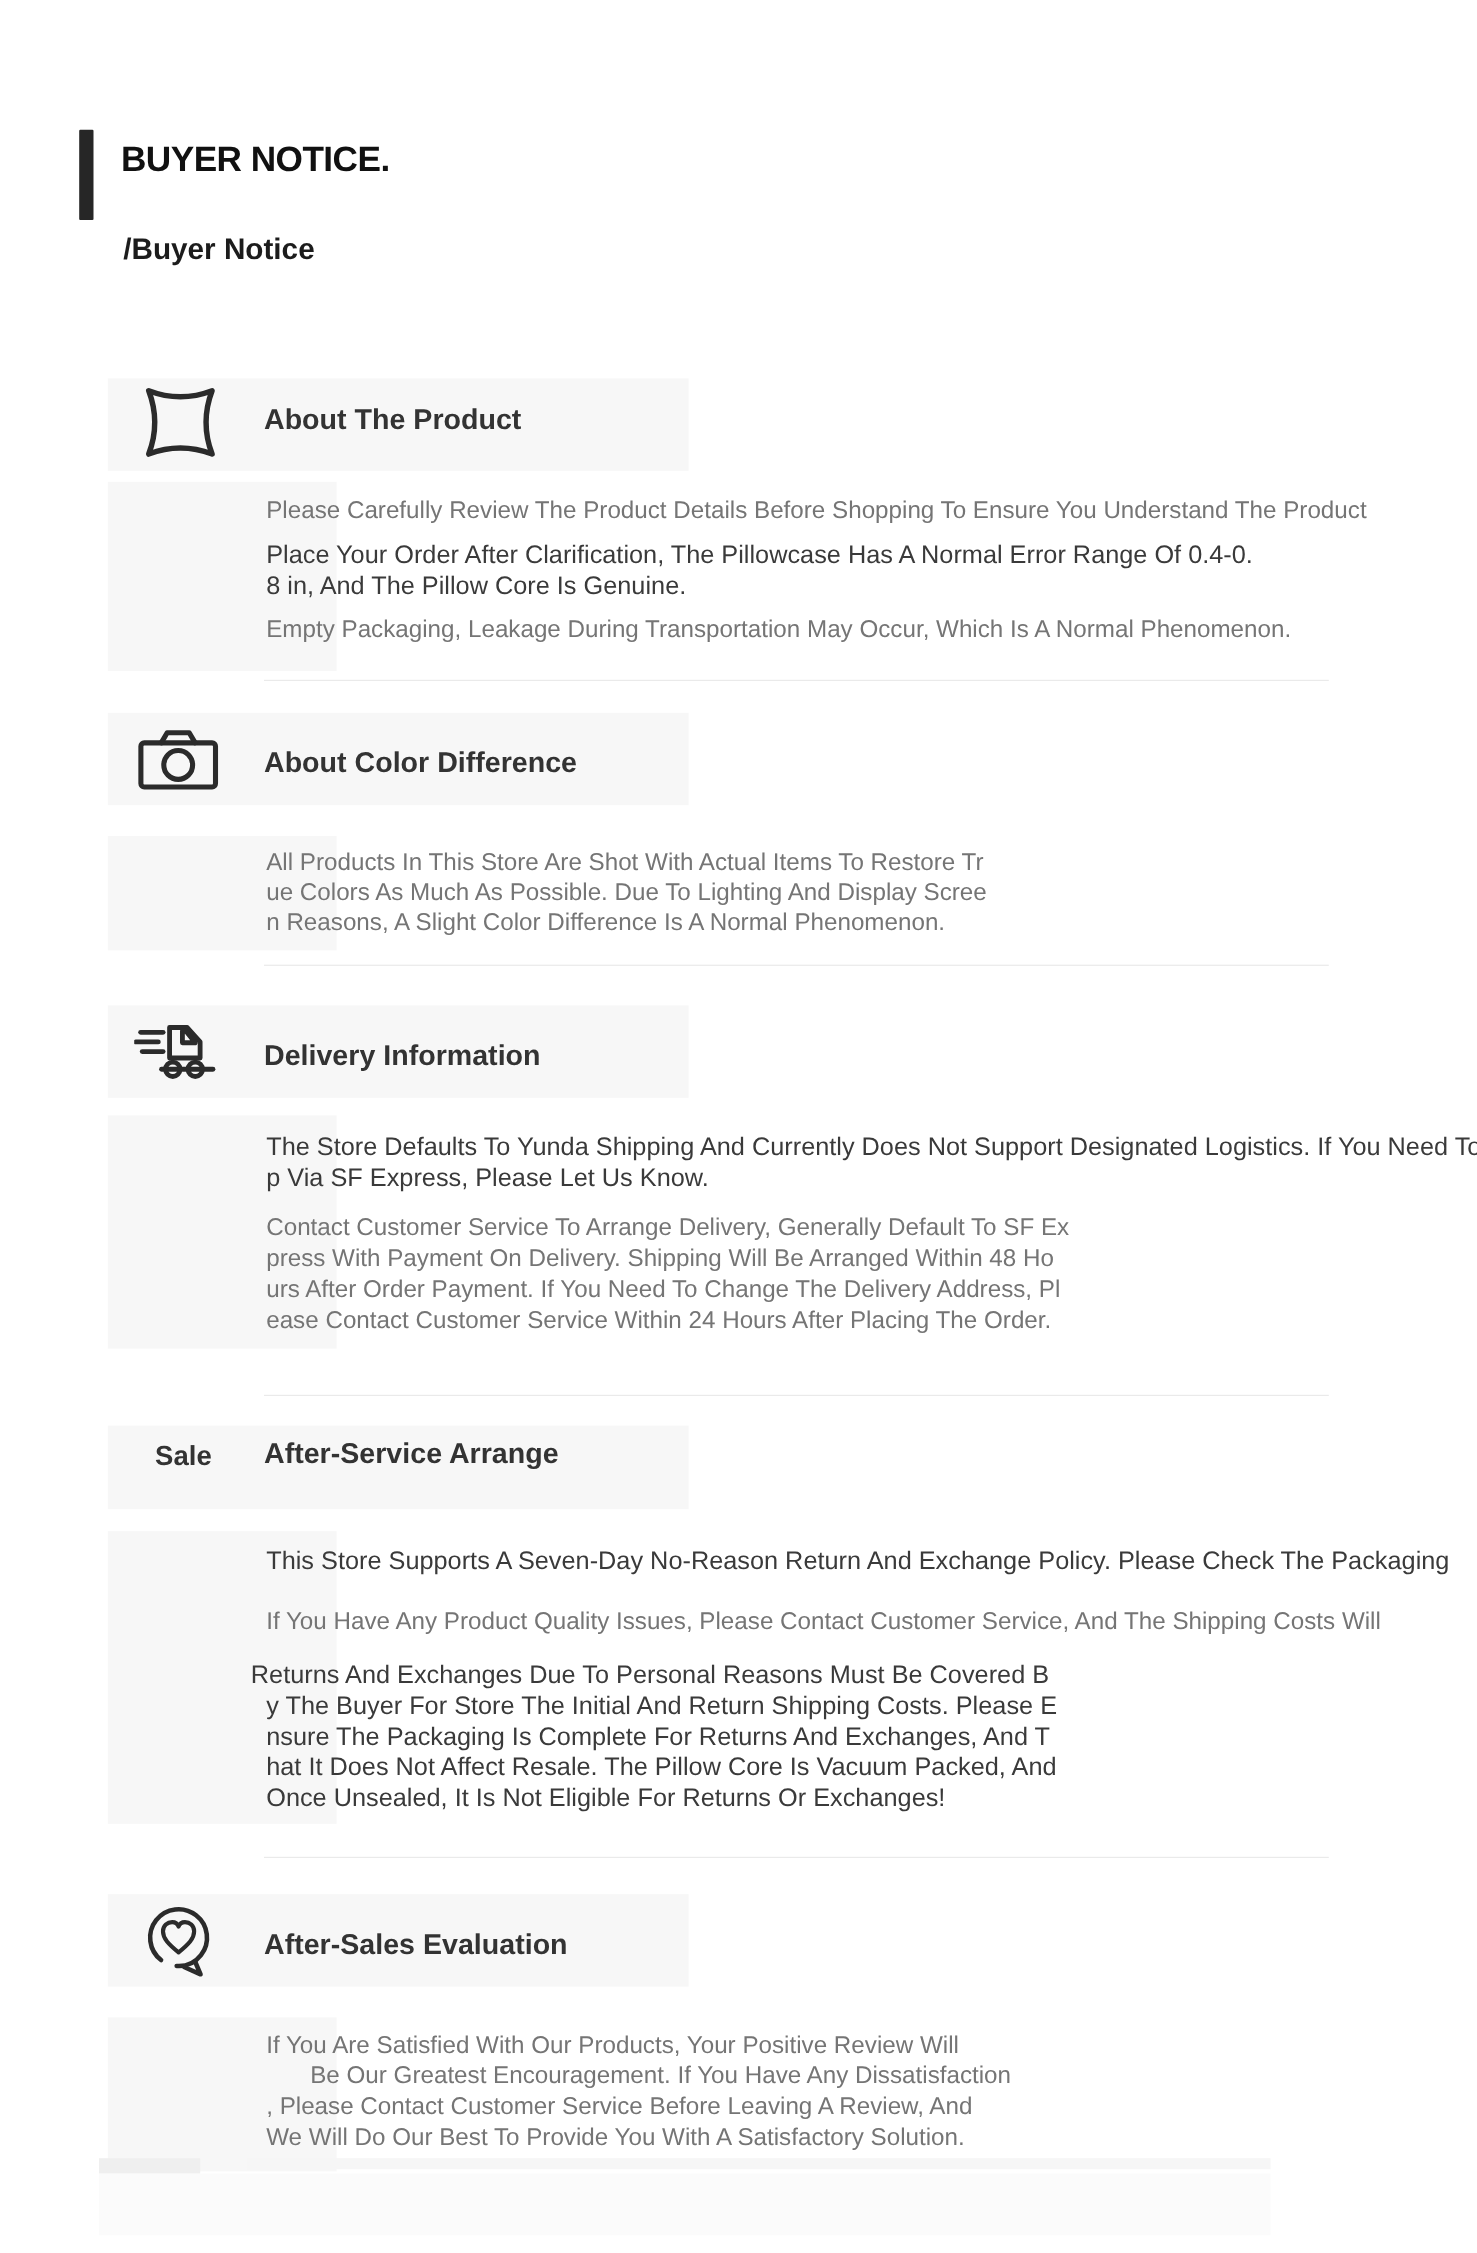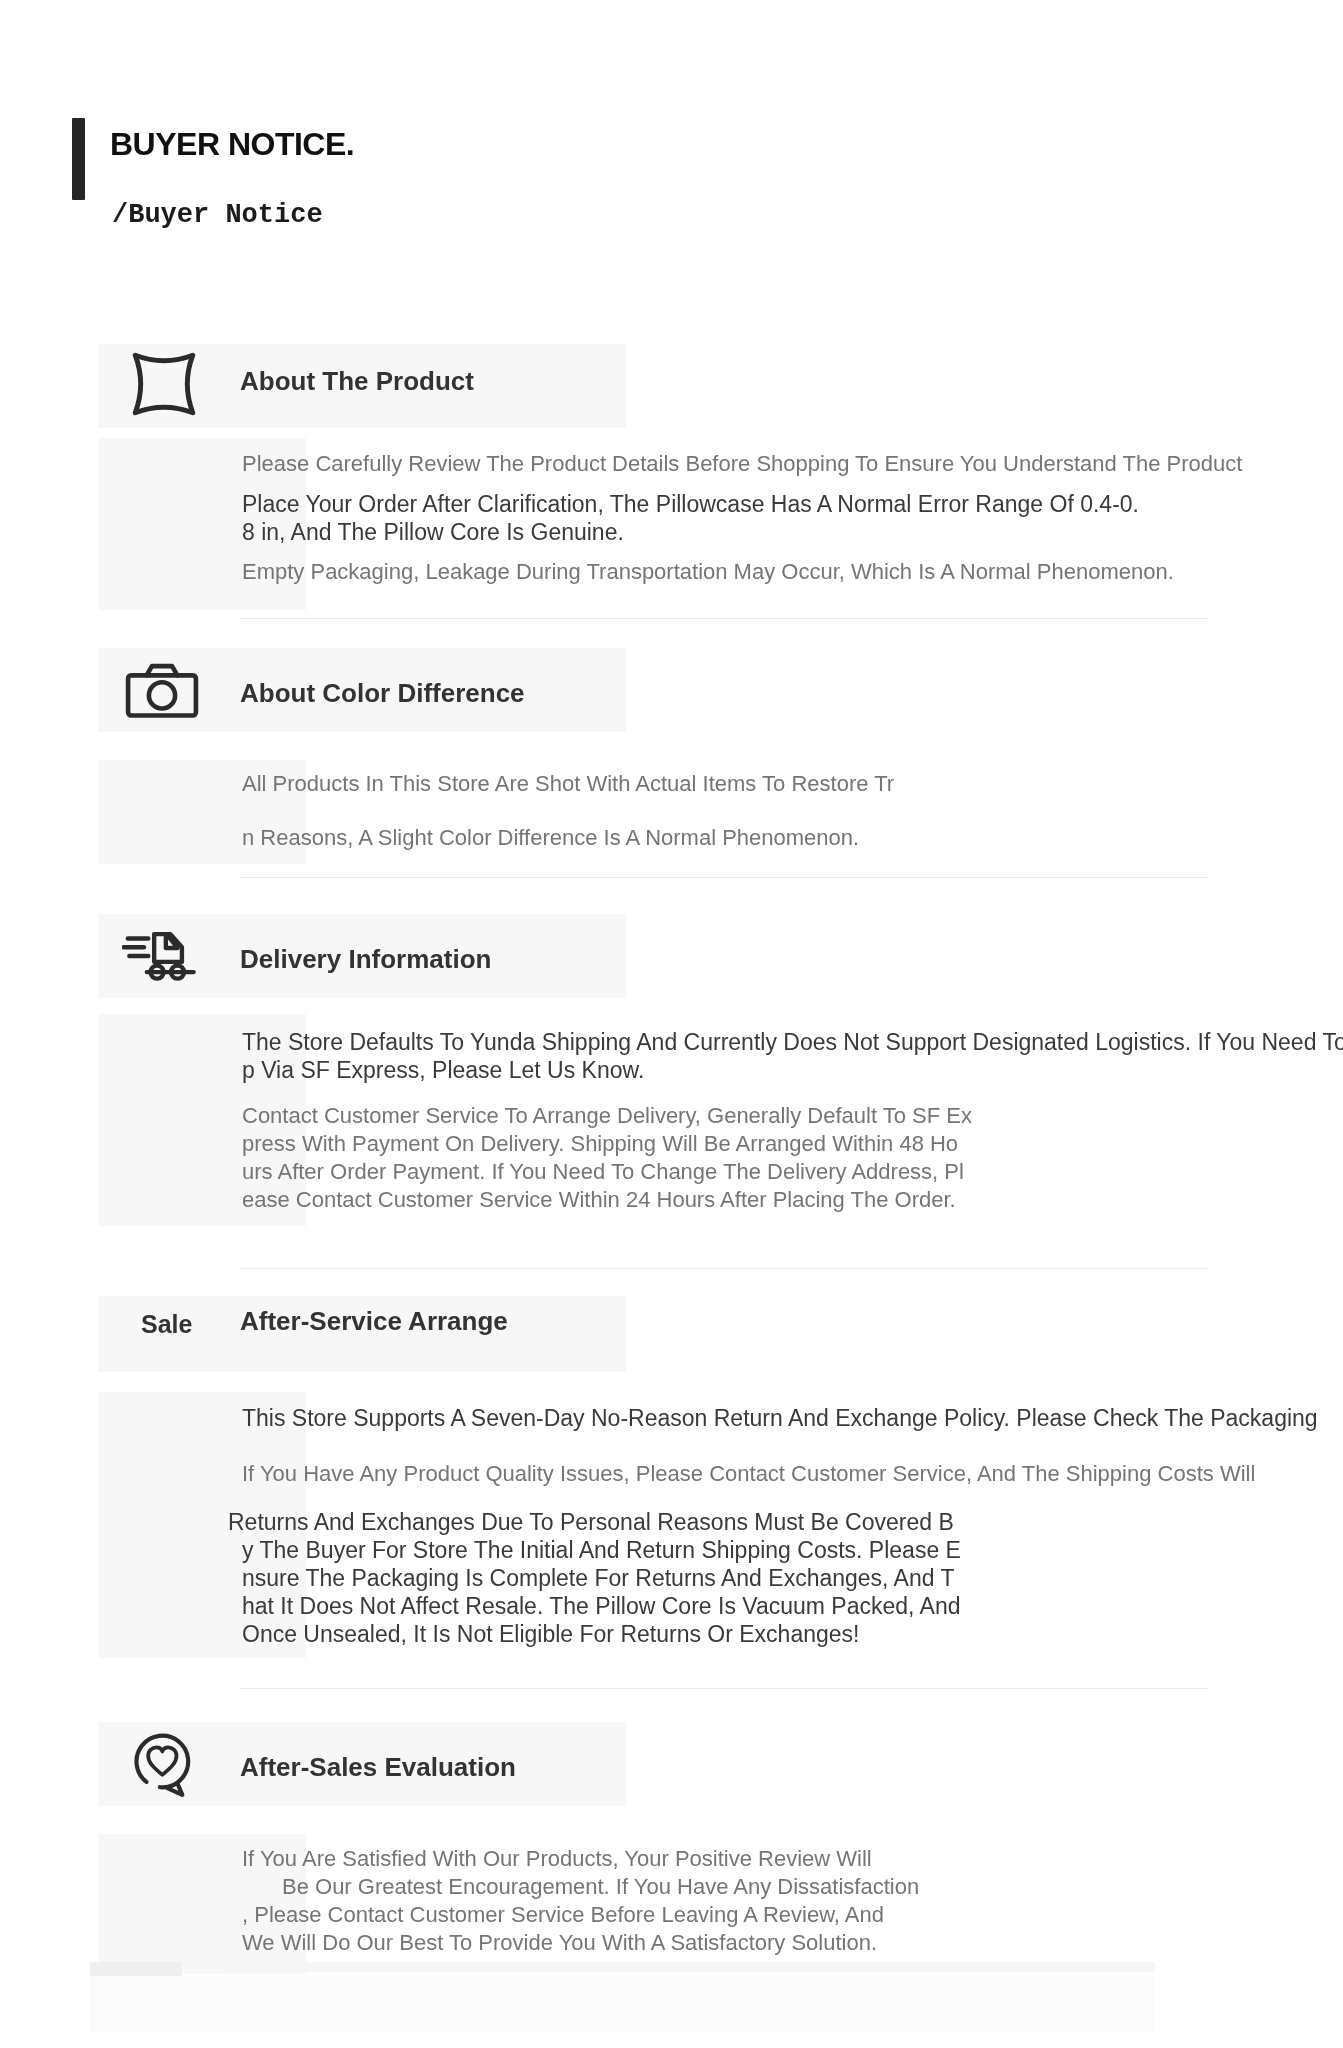--- a/index.html
+++ b/index.html
@@ -39,21 +39,21 @@
   .icon-box{width:76px;height:76px;display:flex;align-items:center;justify-content:center;}
   .icon-box svg{display:block;}
 </style>
 </head>
 <body>
 
 <div id="page">
 
   <div class="abs title-bar" style="left:72px;top:118px;"></div>
   <div class="abs page-title" style="left:110px;top:126px;">BUYER NOTICE.</div>
-  <div class="abs breadcrumb" style="left:112px;top:200px;font-family:Liberation Mono, monospace;">/Buyer Notice</div>
+  <div class="abs breadcrumb" style="left:112px;top:211px;">/Buyer Notice</div>
 
   <div class="abs band" style="left:98px;top:344px;width:528px;height:84px;"></div>
   <div class="abs band" style="left:98px;top:438px;width:208px;height:172px;"></div>
 
   <div class="abs icon-box" style="left:126px;top:346px;">
     <svg width="72" height="72" viewBox="0 0 80 80" fill="none" stroke="#2b2b2b" stroke-width="5.5" stroke-linejoin="round" stroke-linecap="round">
       <path d="M8 8 C 29 16, 51 16, 72 8 C 64 29, 64 51, 72 72 C 51 64, 29 64, 8 72 C 16 51, 16 29, 8 8 Z"></path>
     </svg>
   </div>
   <div class="abs section-heading" style="left:240px;top:366px;">About The Product</div>
@@ -71,20 +71,21 @@
   <div class="abs icon-box" style="left:124px;top:652px;">
     <svg width="74" height="60" viewBox="0 0 96 74" fill="none" stroke="#2b2b2b" stroke-width="6" stroke-linejoin="round" stroke-linecap="round">
       <rect x="4" y="18" width="88" height="52" rx="4"></rect>
       <path d="M28 18 L35 6 H61 L68 18"></path>
       <circle cx="48" cy="44" r="17"></circle>
     </svg>
   </div>
   <div class="abs section-heading" style="left:240px;top:678px;">About Color Difference</div>
 
   <div class="abs line line-light" style="left:242px;top:770px;">All Products In This Store Are Shot With Actual Items To Restore Tr</div>
+  <div class="abs line line-light" style="left:242px;top:797px;">ue Colors As Much As Possible. Due To Lighting And Display Scree</div>
   <div class="abs line line-light" style="left:242px;top:824px;">n Reasons, A Slight Color Difference Is A Normal Phenomenon.</div>
 
   <div class="abs divider" style="top:877px;"></div>
 
   <div class="abs band" style="left:98px;top:914px;width:528px;height:84px;"></div>
   <div class="abs band" style="left:98px;top:1014px;width:208px;height:212px;"></div>
 
   <div class="abs icon-box" style="left:122px;top:918px;">
     <svg width="78" height="58" viewBox="0 0 104 76" fill="none" stroke="#2b2b2b" stroke-width="6" stroke-linejoin="round" stroke-linecap="round">
       <path d="M8 14 H36"></path>

